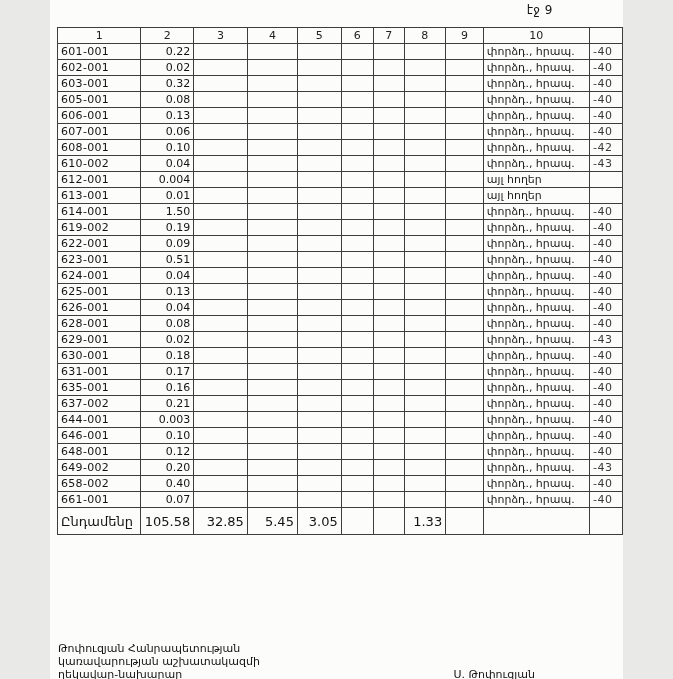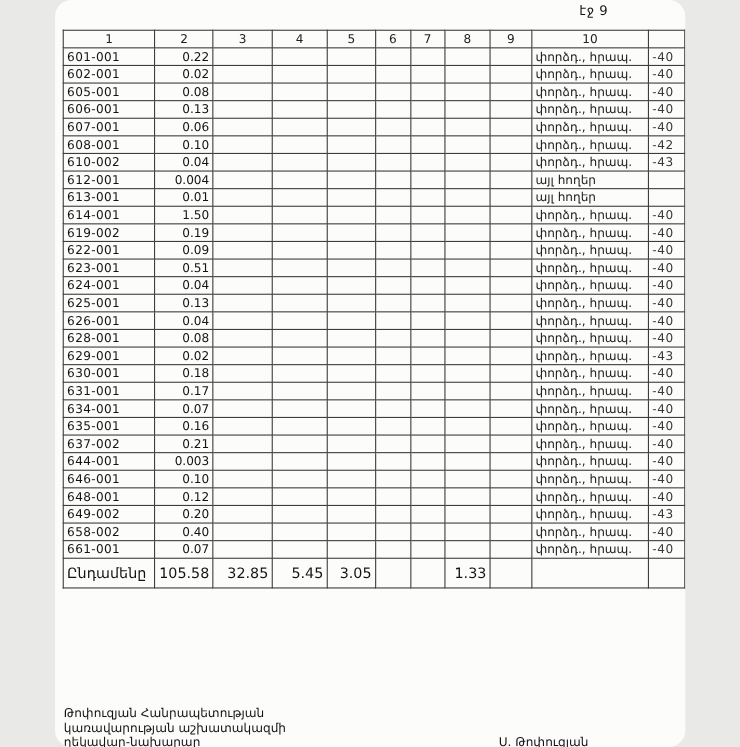--- a/index.html
+++ b/index.html
@@ -4,21 +4,20 @@
 <style>
   html,body { margin:0; padding:0; background:#e9e9e7; }
   .page {
     position:relative;
     width:573px; height:679px;
     margin:0 auto;
     background:#fcfcfa;
     font-family:"DejaVu Sans", sans-serif;
     color:#141414;
     overflow:hidden;
-    border-radius:15px;
   }
   .page-label {
     position:absolute; top:3px; right:70px;
     font-size:12px; letter-spacing:0.5px;
   }
   table.doc {
     position:absolute; top:27px; left:7px;
     border-collapse:collapse;
     table-layout:fixed;
   }
@@ -109,20 +108,33 @@
           <td></td>
           <td></td>
           <td></td>
           <td></td>
           <td></td>
           <td></td>
           <td class="note">փորձդ., հրապ.</td>
           <td class="margin-cell">-40</td>
         </tr>
         <tr>
+          <td class="code">603-001</td>
+          <td class="val">0.32</td>
+          <td></td>
+          <td></td>
+          <td></td>
+          <td></td>
+          <td></td>
+          <td></td>
+          <td></td>
+          <td class="note">փորձդ., հրապ.</td>
+          <td class="margin-cell">-40</td>
+        </tr>
+        <tr>
           <td class="code">605-001</td>
           <td class="val">0.08</td>
           <td></td>
           <td></td>
           <td></td>
           <td></td>
           <td></td>
           <td></td>
           <td></td>
           <td class="note">փորձդ., հրապ.</td>
@@ -332,33 +344,20 @@
           <td></td>
           <td></td>
           <td></td>
           <td></td>
           <td class="note">փորձդ., հրապ.</td>
           <td class="margin-cell">-40</td>
         </tr>
         <tr>
           <td class="code">631-001</td>
           <td class="val">0.17</td>
-          <td></td>
-          <td></td>
-          <td></td>
-          <td></td>
-          <td></td>
-          <td></td>
-          <td></td>
-          <td class="note">փորձդ., հրապ.</td>
-          <td class="margin-cell">-40</td>
-        </tr>
-        <tr>
-          <td class="code">634-001</td>
-          <td class="val">0.07</td>
           <td></td>
           <td></td>
           <td></td>
           <td></td>
           <td></td>
           <td></td>
           <td></td>
           <td class="note">փորձդ., հրապ.</td>
           <td class="margin-cell">-40</td>
         </tr>

